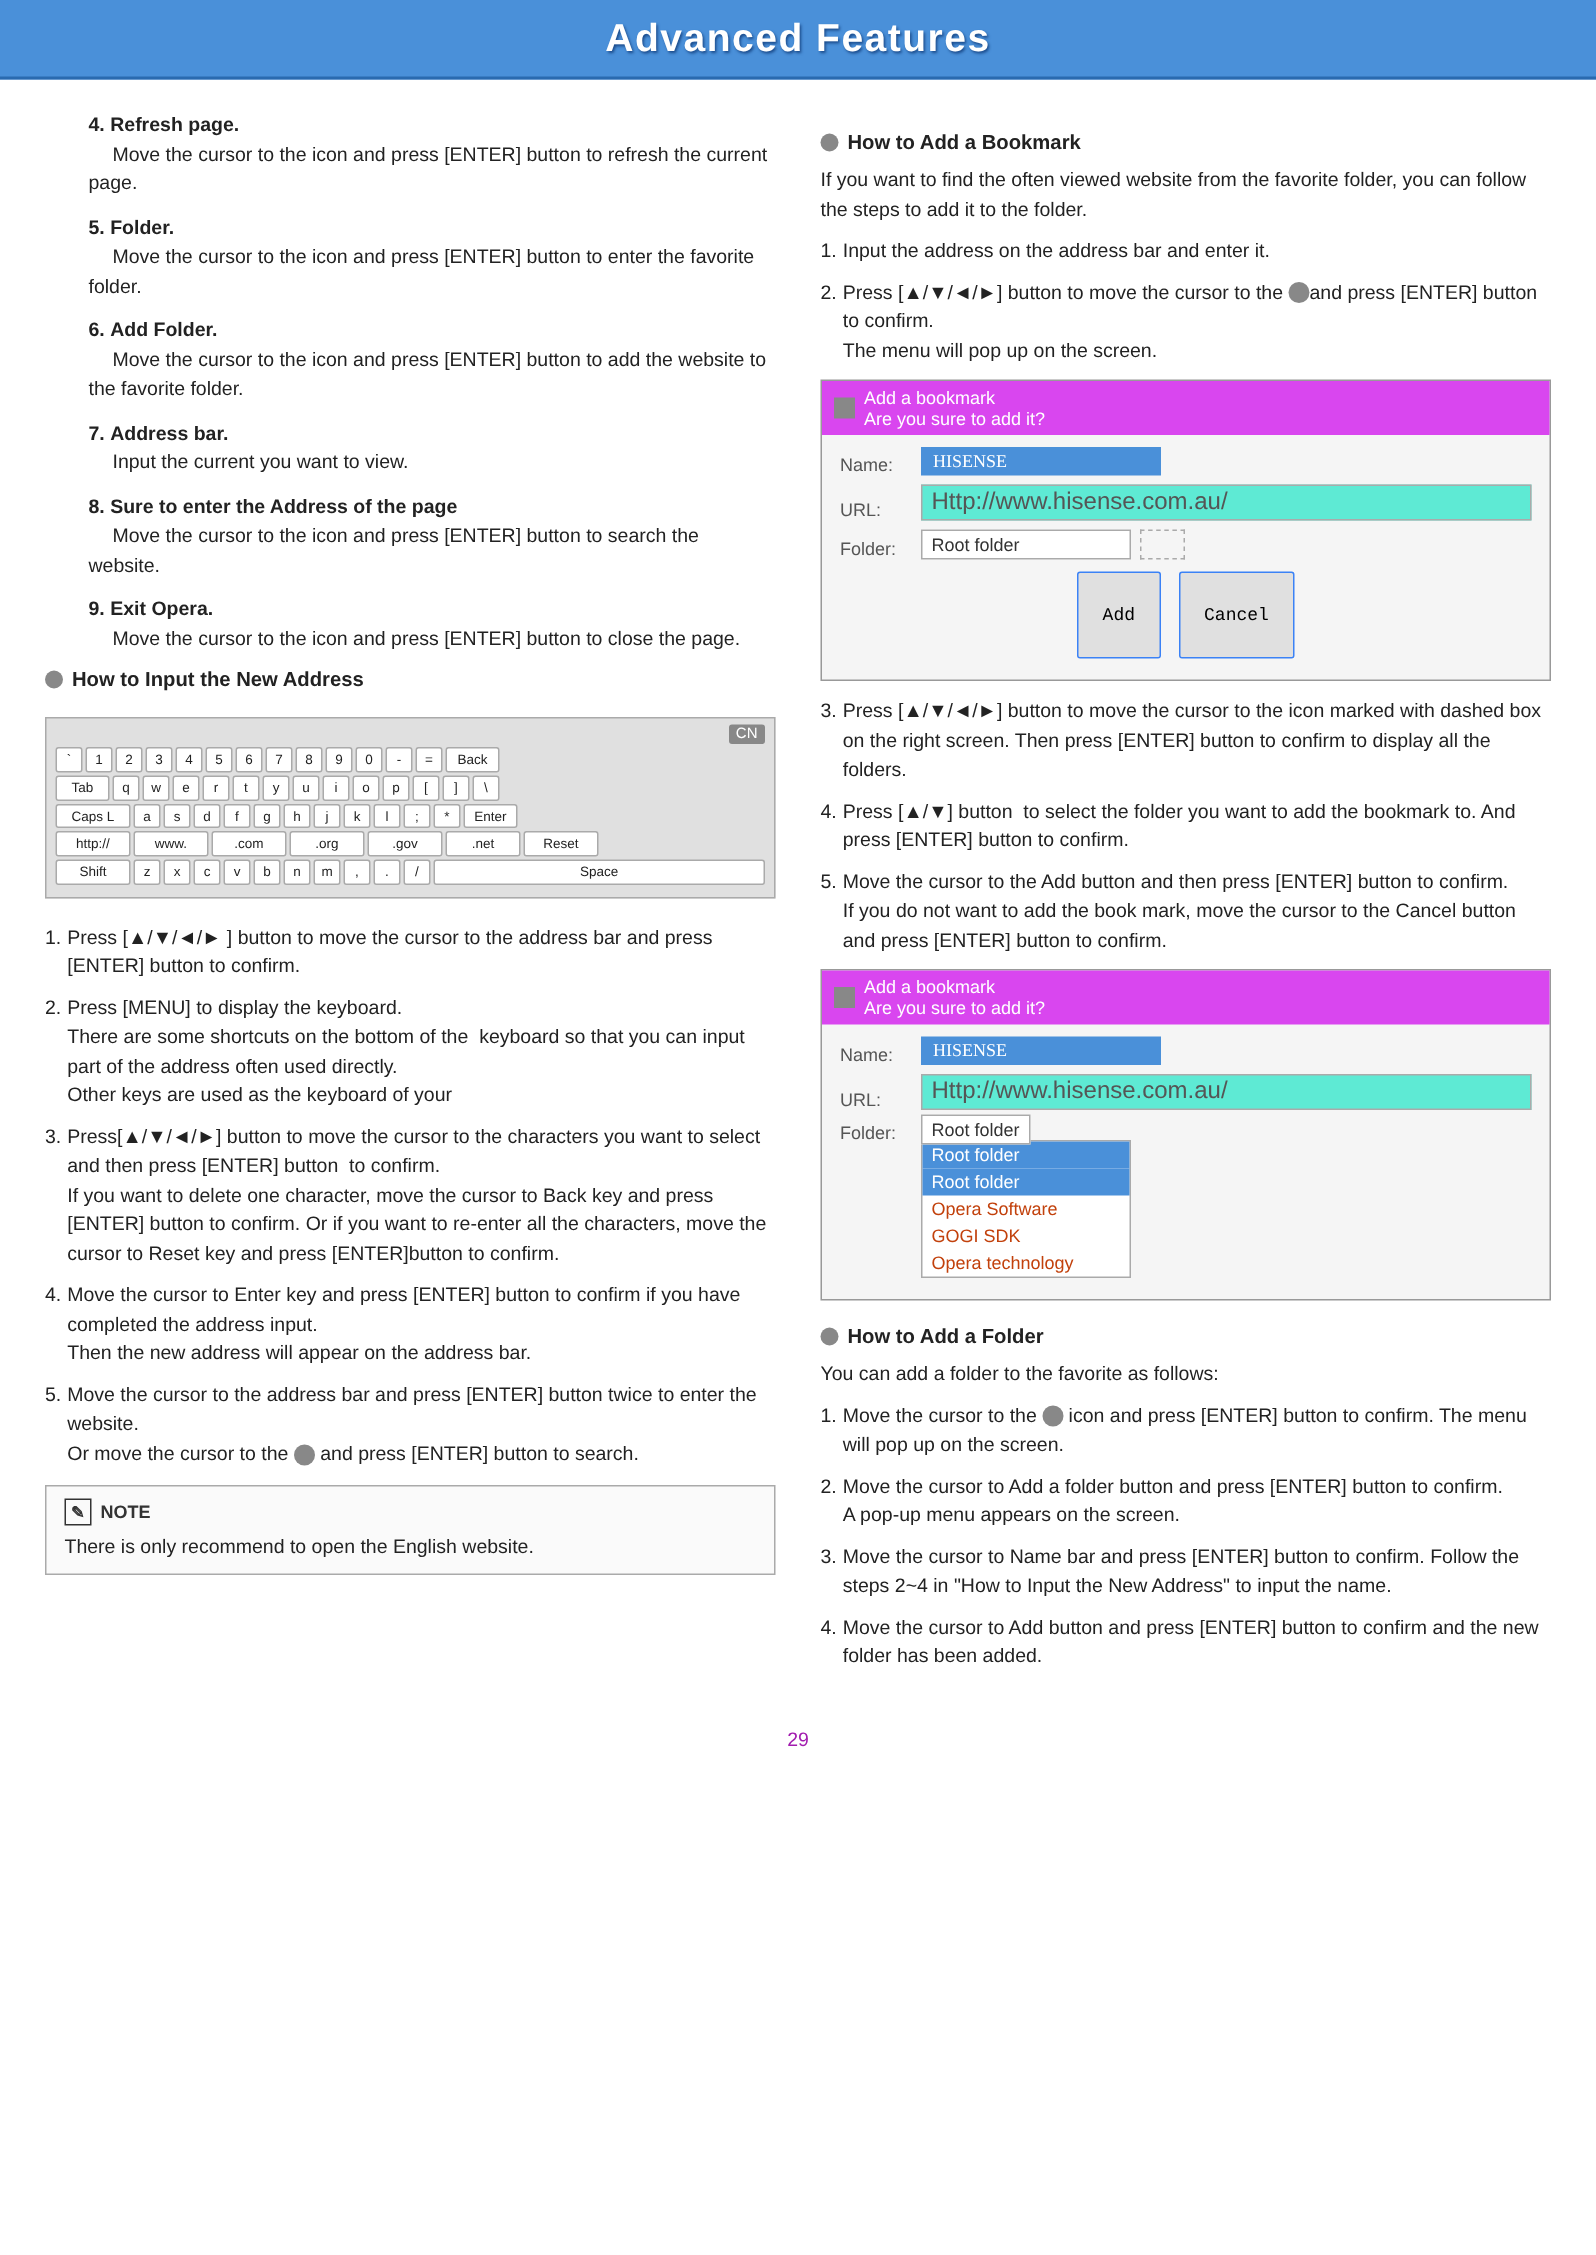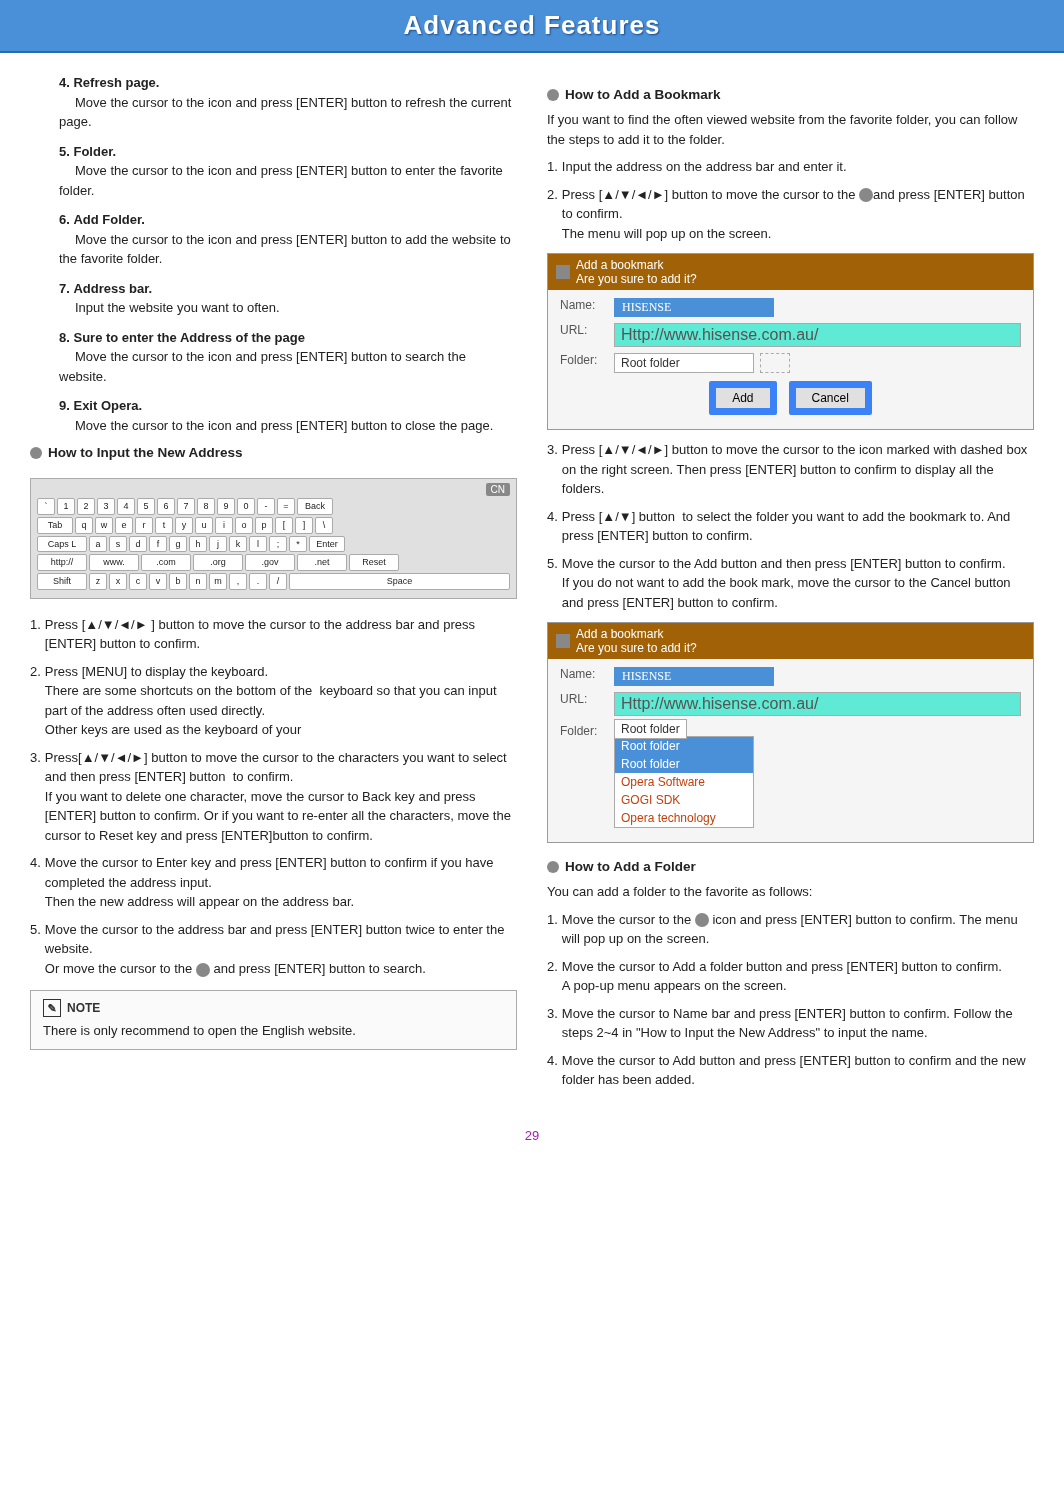--- a/index.html
+++ b/index.html
@@ -153,39 +153,39 @@
     }
     
     .dialog-box {
       border: 1px solid #999;
       background: #f5f5f5;
       padding: 0;
       margin: 10px 0;
       font-size: 12px;
     }
     .dialog-header {
-      background: #a16207;
+      background: #d946ef;
       color: #fff;
       padding: 4px 8px;
       display: flex;
       align-items: center;
       gap: 6px;
     }
     .dialog-header-icon {
       width: 14px;
       height: 14px;
       background: #888;
       display: inline-block;
     }
     .dialog-body {
       padding: 8px 12px;
     }
     .dialog-field {
       display: flex;
-      align-items: flex-start;
+      align-items: flex-end;
       margin-bottom: 6px;
       gap: 6px;
     }
     .dialog-field label {
       min-width: 48px;
       color: #555;
     }
     .dialog-field-value {
       background: #4a90d9;
       color: #fff;
@@ -216,26 +216,27 @@
       height: 20px;
     }
     .dialog-buttons {
       display: flex;
       justify-content: center;
       gap: 12px;
       margin-top: 8px;
       padding-bottom: 6px;
     }
     .dialog-btn {
-      border: 7px solid #3b82f6;
+      border: 1px solid #3b82f6;
       background: #e0e0e0;
-      padding: 3px 16px;
+      padding: 21px 16px;
       font-size: 12px;
       cursor: pointer;
       border-radius: 2px;
+      font-family: Liberation Mono, monospace;
     }
     
     .folder-dropdown {
       background: #fff;
       border: 1px solid #aaa;
       min-width: 140px;
       font-size: 12px;
     }
     .folder-option {
       padding: 2px 6px;
@@ -285,21 +286,21 @@
         <span class="item-body">Move the cursor to the icon and press [ENTER] button to enter the favorite folder.</span>
       </li>
       <li>
         <span class="item-title">6.</span>
         <span class="item-title">Add Folder.</span><br>
         <span class="item-body">Move the cursor to the icon and press [ENTER] button to add the website to the favorite folder.</span>
       </li>
       <li>
         <span class="item-title">7.</span>
         <span class="item-title">Address bar.</span><br>
-        <span class="item-body">Input the website you want to often.</span>
+        <span class="item-body">Input the current you want to view.</span>
       </li>
       <li>
         <span class="item-title">8.</span>
         <span class="item-title">Sure to enter the Address of the page</span><br>
         <span class="item-body">Move the cursor to the icon and press [ENTER] button to search the website.</span>
       </li>
       <li>
         <span class="item-title">9.</span>
         <span class="item-title">Exit Opera.</span><br>
         <span class="item-body">Move the cursor to the icon and press [ENTER] button to close the page.</span>

